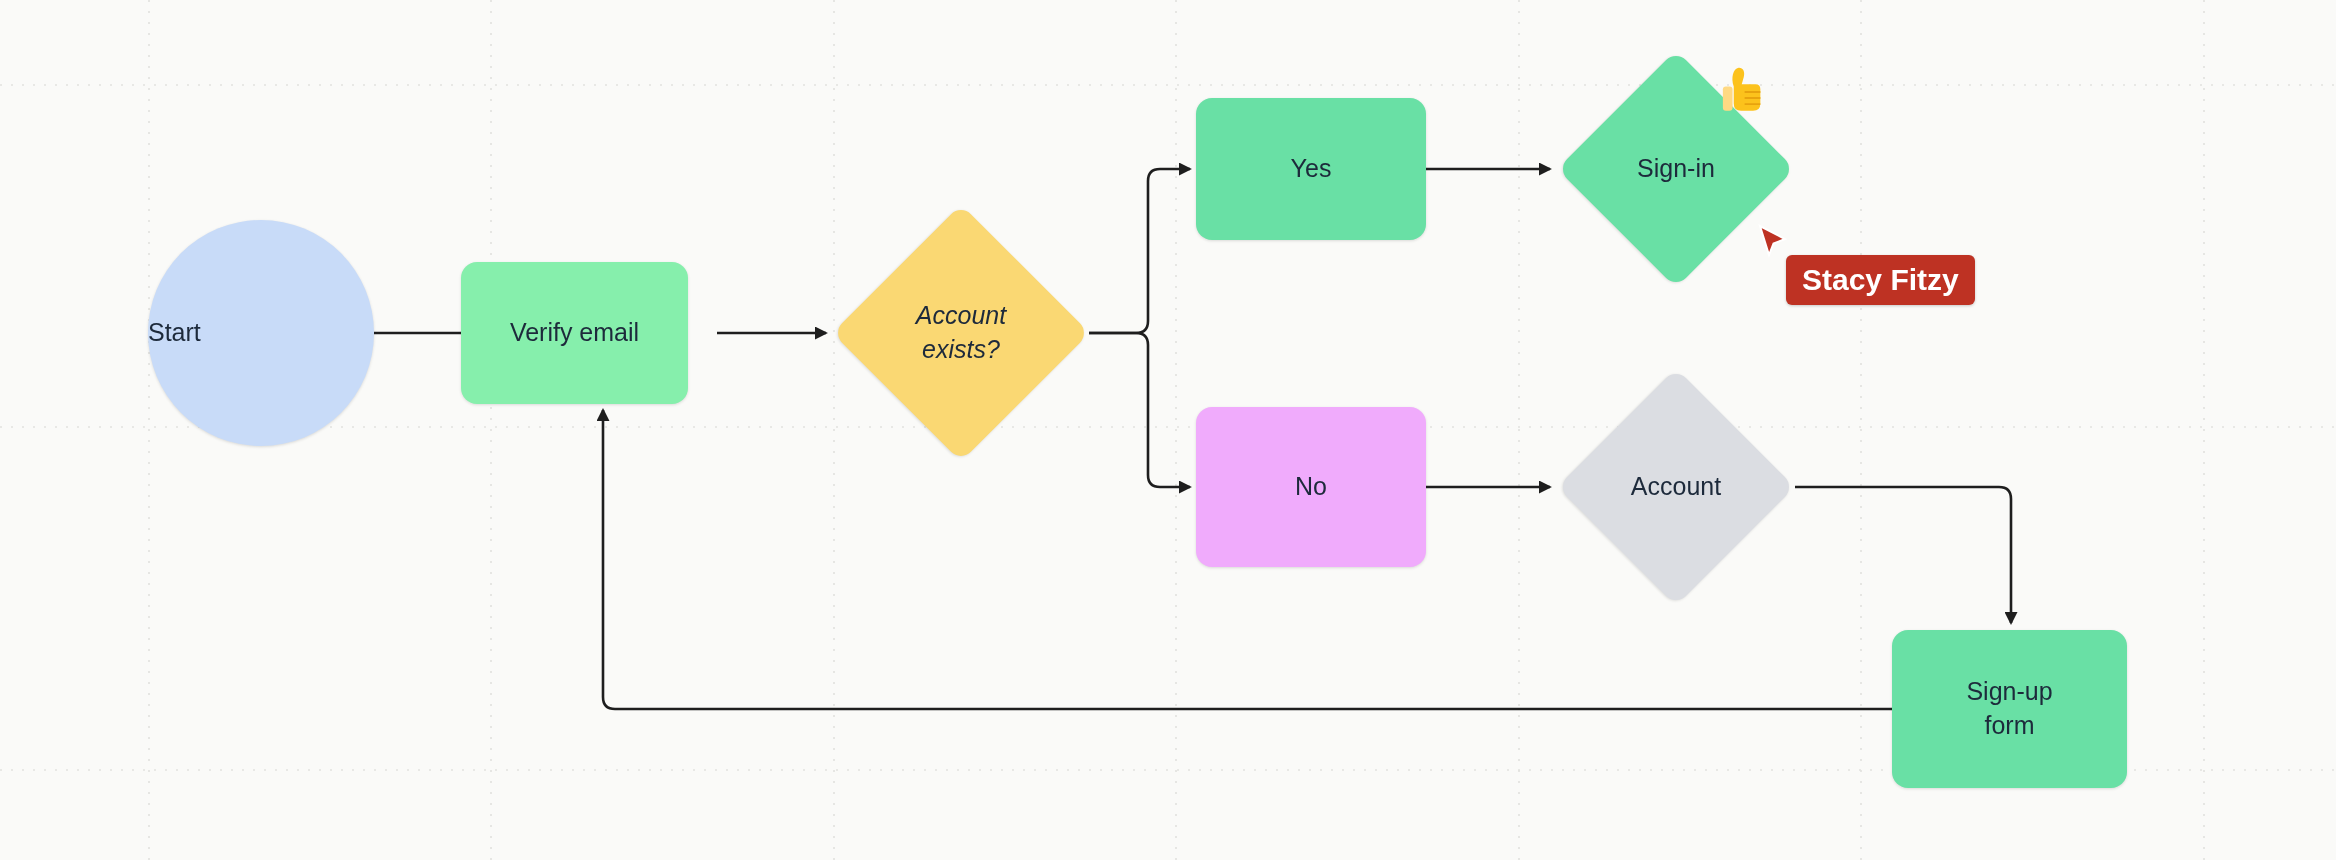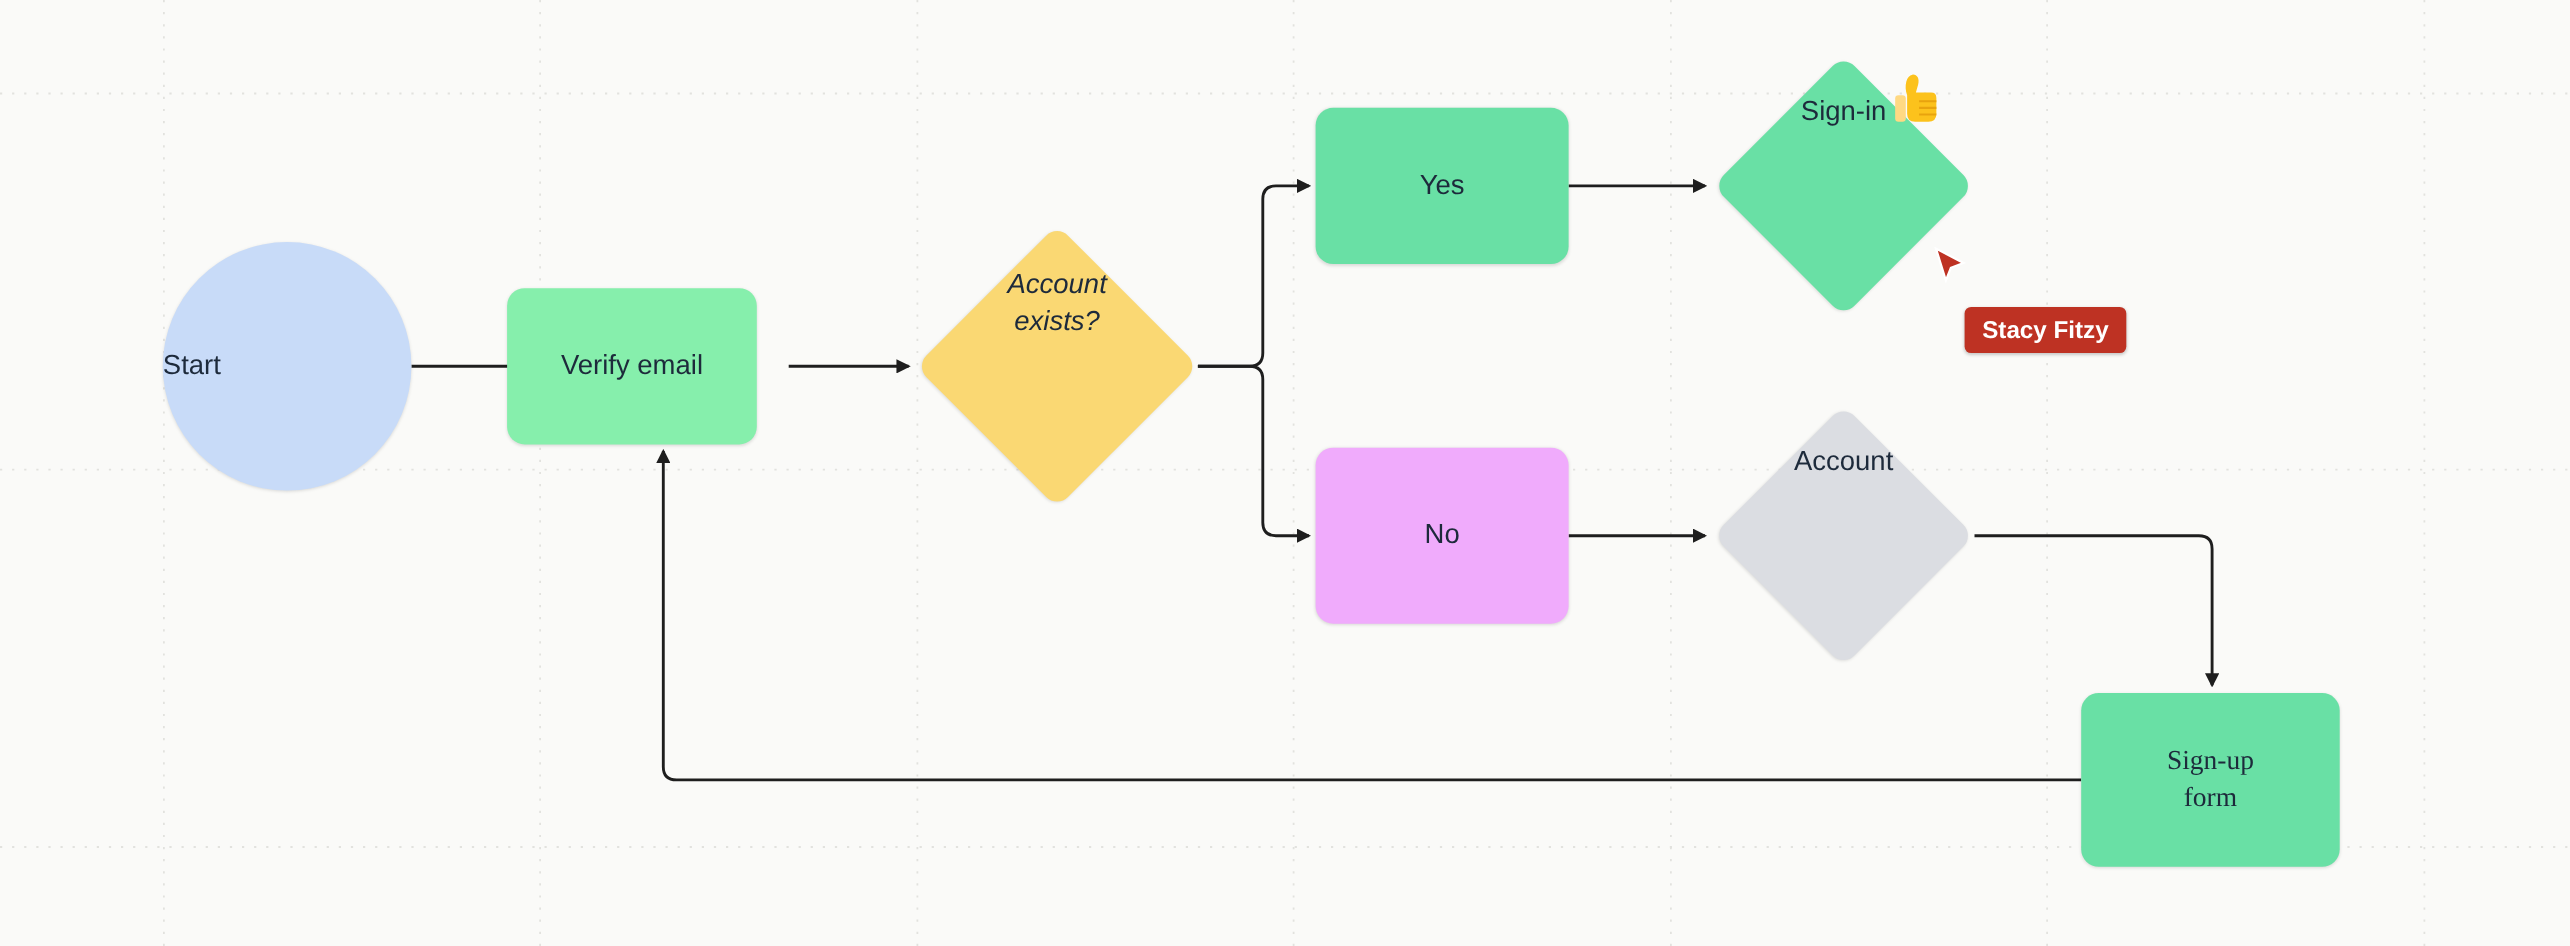--- a/index.html
+++ b/index.html
@@ -30,50 +30,49 @@
   }
   .diamond-wrap { }
   .diamond-shape {
     position: absolute; inset: 0;
     transform: rotate(45deg);
     border-radius: 14px;
     box-shadow: 0 1px 3px rgba(0,0,0,0.13);
   }
   .diamond-label-overlay {
     position: absolute; inset: 0;
-    display: flex; justify-content: center;
+    display: flex; align-items: center; justify-content: center;
   }
   .node-label {
     position: relative;
     text-align: center;
     color: #1d2a3b;
     font-size: 25px;
     font-weight: 500;
     line-height: 1.35;
     z-index: 1;
     pointer-events: none;
   }
   .label-narrow { max-width: 170px; font-style: italic; }
-  .label-xnarrow { max-width: 130px; font-family: Liberation Serif, serif; }
+  .label-xnarrow { max-width: 130px; }
   .reaction {
     position: absolute; z-index: 4;
   }
   .cursor {
     position: absolute; z-index: 5;
   }
   .name-badge {
     position: absolute; z-index: 5;
     color: #ffffff;
-    font-size: 22px;
+    font-size: 30px;
     font-weight: 700;
     padding: 8px 16px;
     border-radius: 6px;
     white-space: nowrap;
     box-shadow: 0 1px 3px rgba(0,0,0,0.2);
-    margin-top: 24px;
   }
 </style>
 </head>
 <body>
 
 <div id="canvas">
 
   <svg class="layer" width="2336" height="860" viewBox="0 0 2336 860">
     <defs>
       <marker id="arrow" viewBox="0 0 10 10" refX="8.5" refY="5" markerWidth="13" markerHeight="13" markerUnits="userSpaceOnUse" orient="auto-start-reverse">

